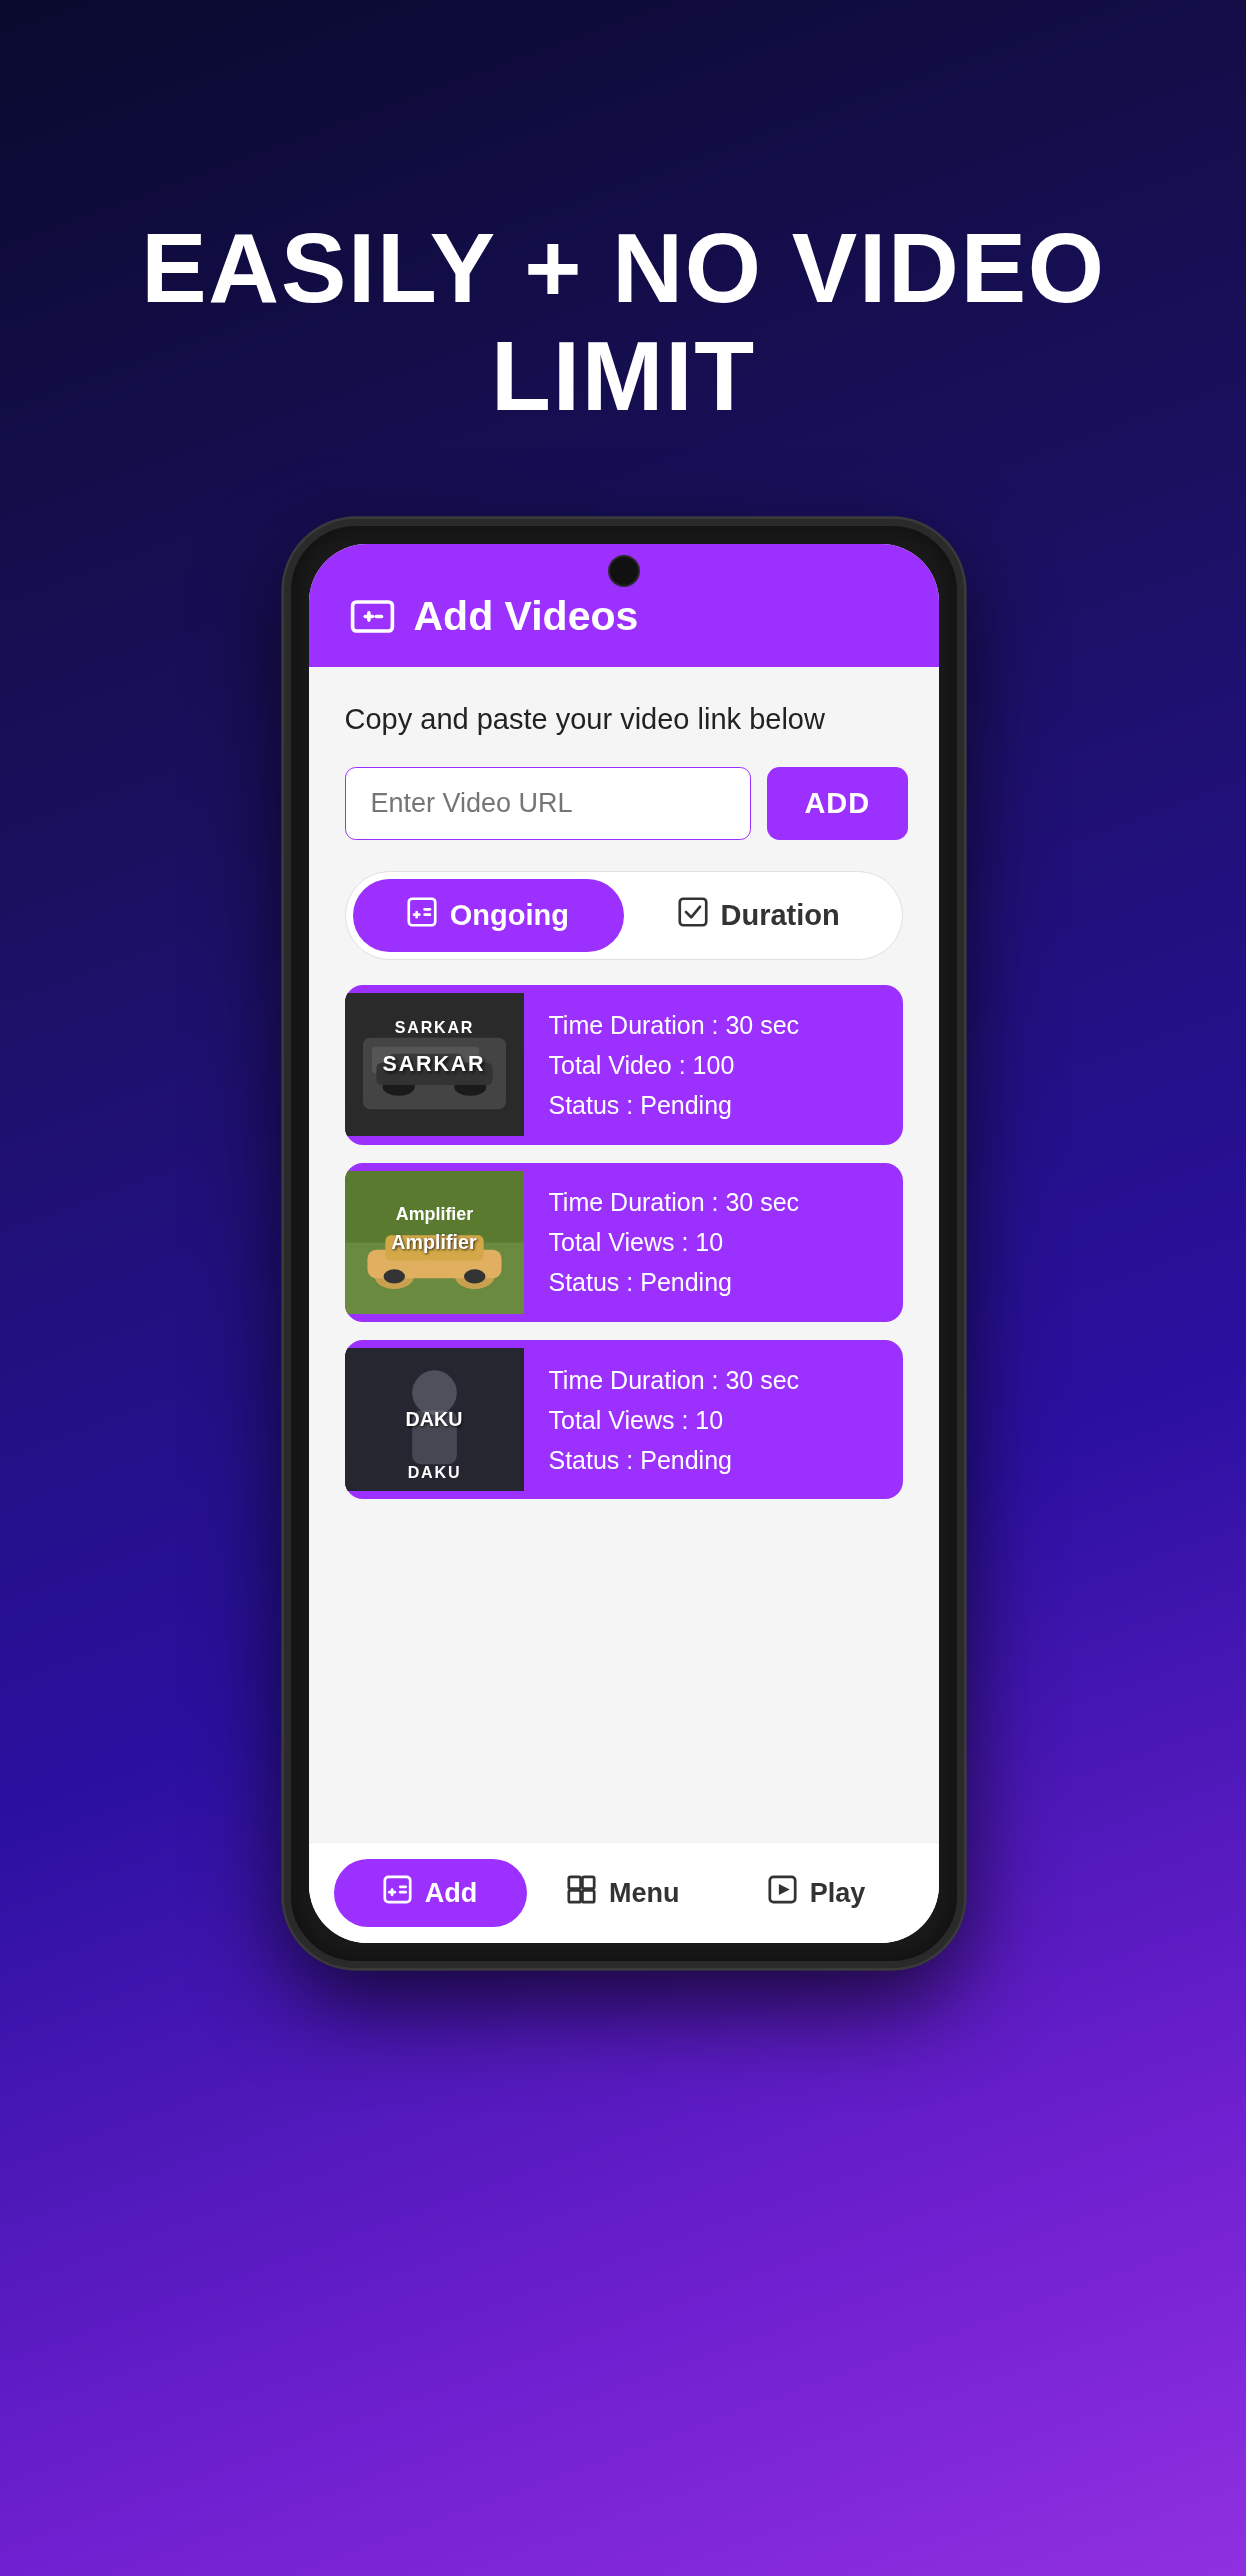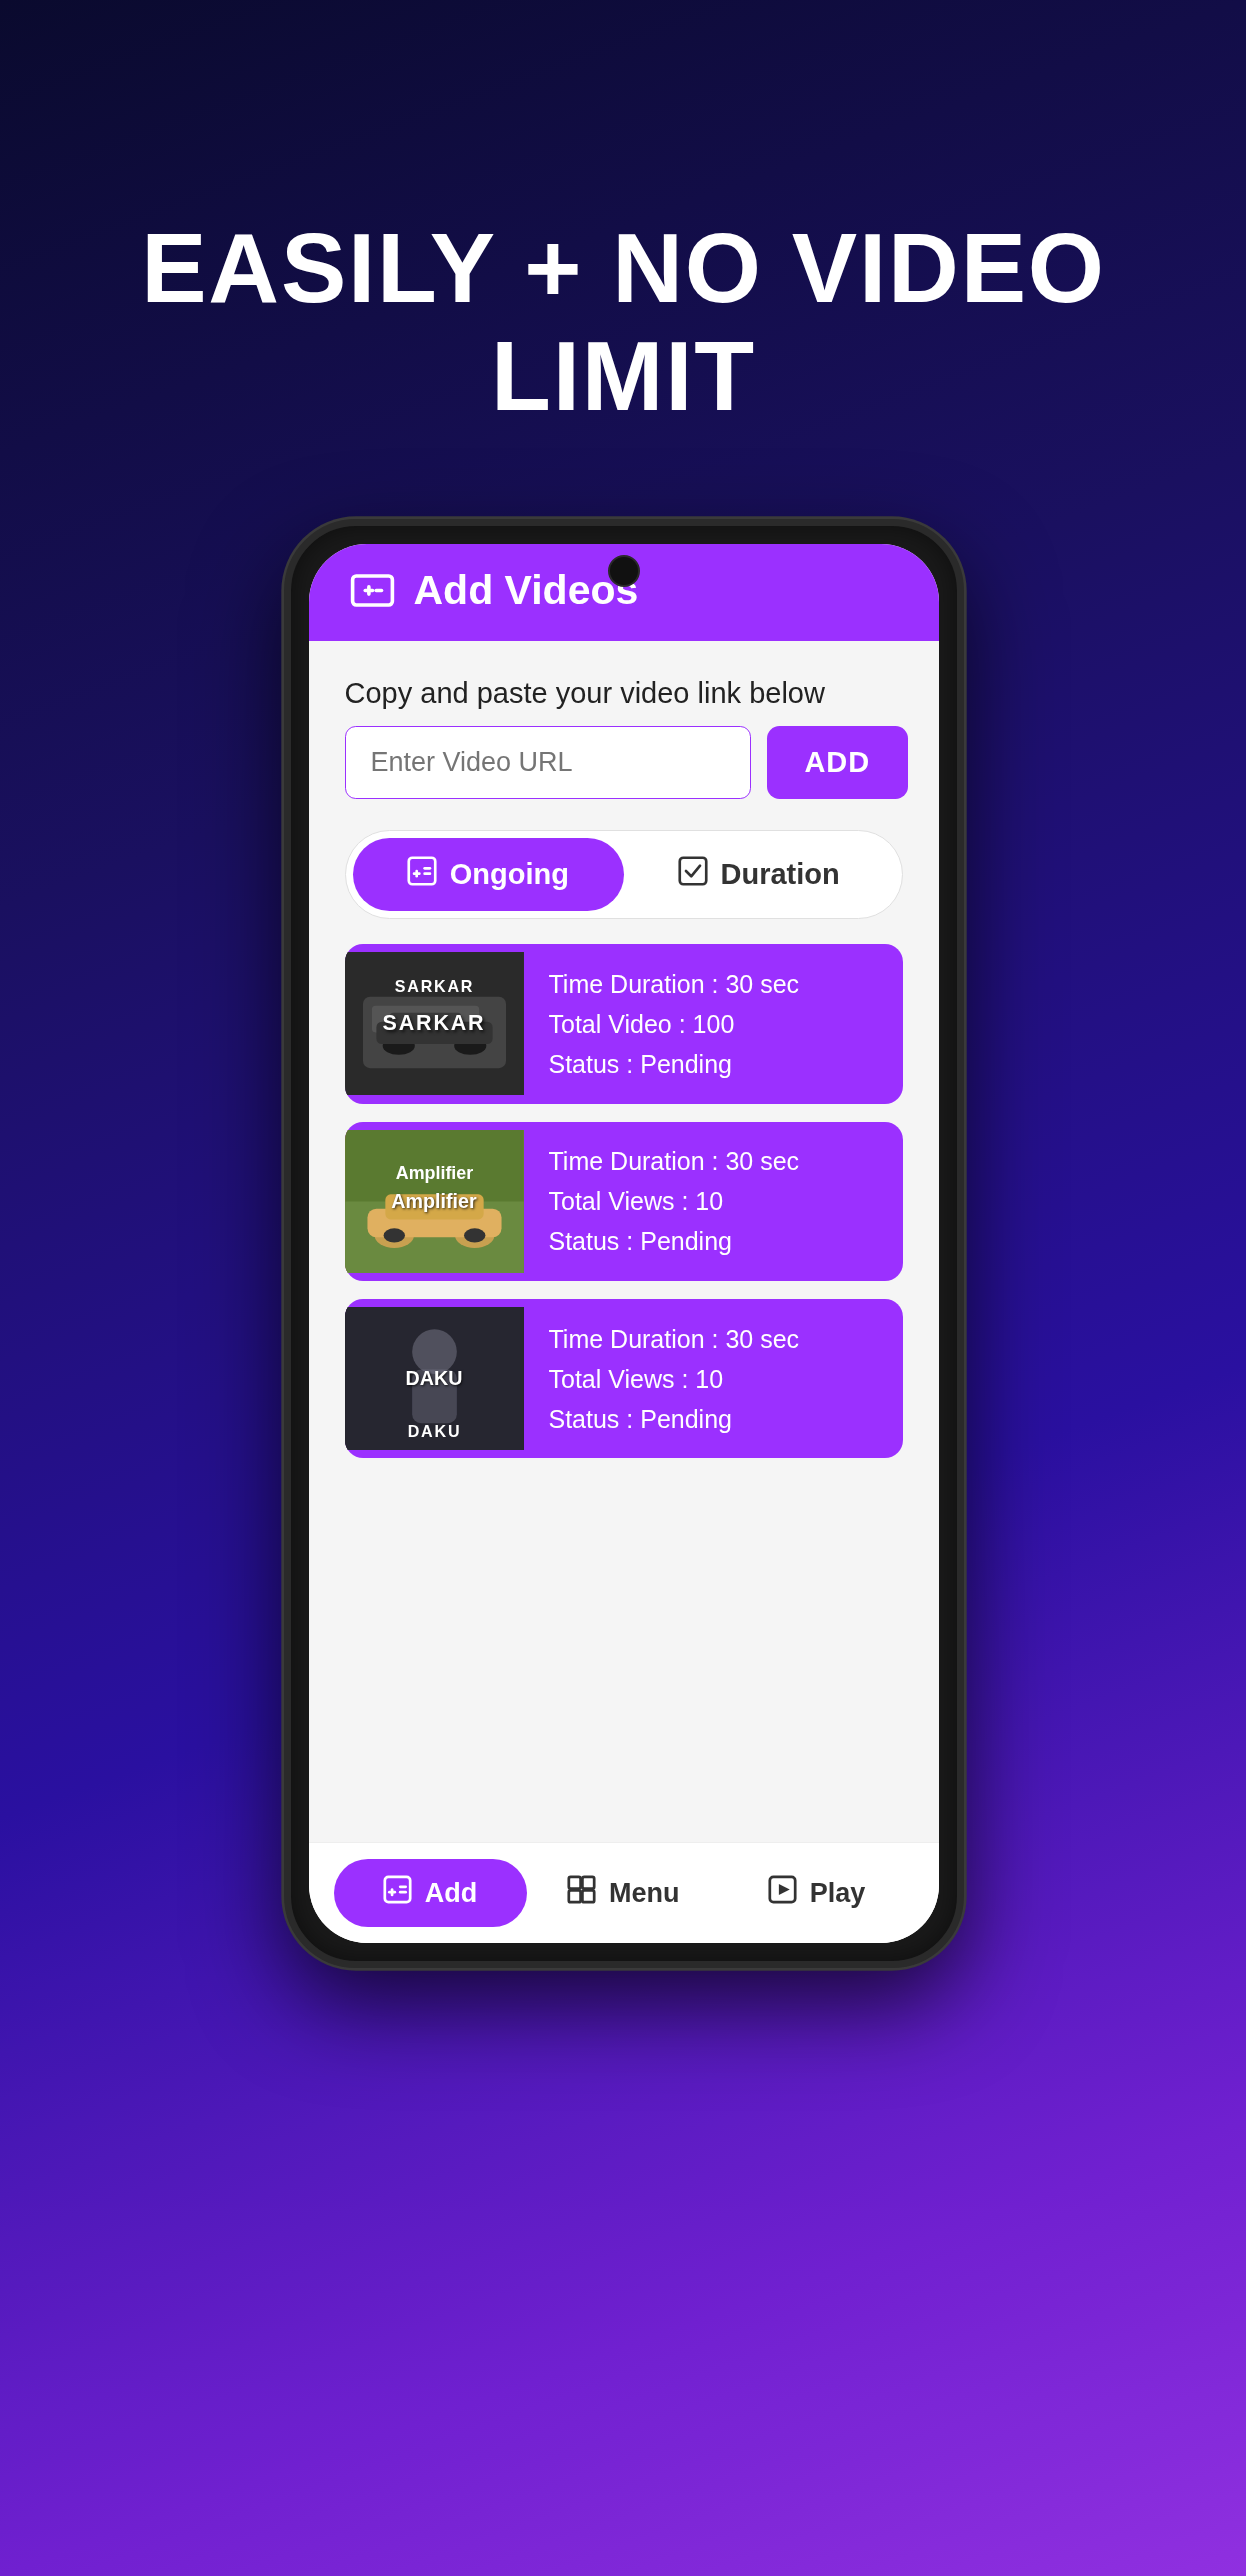--- a/index.html
+++ b/index.html
@@ -75,21 +75,21 @@
       height: 32px;
       background: #111;
       border-radius: 50%;
       z-index: 100;
       border: 2.7px solid #2a2a2a;
     }
 
     
     .app-header {
       background: #9b30ff;
-      padding: 23px 40px 27px 40px;
+      padding: 49px 40px 27px 40px;
       display: flex;
       align-items: center;
       gap: 18px;
     }
 
     .header-icon {
       width: 47px;
       height: 47px;
       color: white;
       font-size: 36px;
@@ -105,21 +105,21 @@
     .app-content {
       flex: 1;
       background: #f5f5f5;
       padding: 36px 36px 0 36px;
       overflow: hidden;
     }
 
     .copy-label {
       font-size: 29px;
       color: #222;
-      margin-bottom: 16px;
+      margin-bottom: 31px;
       font-weight: 500;
     }
 
     .url-row {
       display: flex;
       gap: 16px;
       margin-bottom: 31px;
     }
 
     .url-input {

